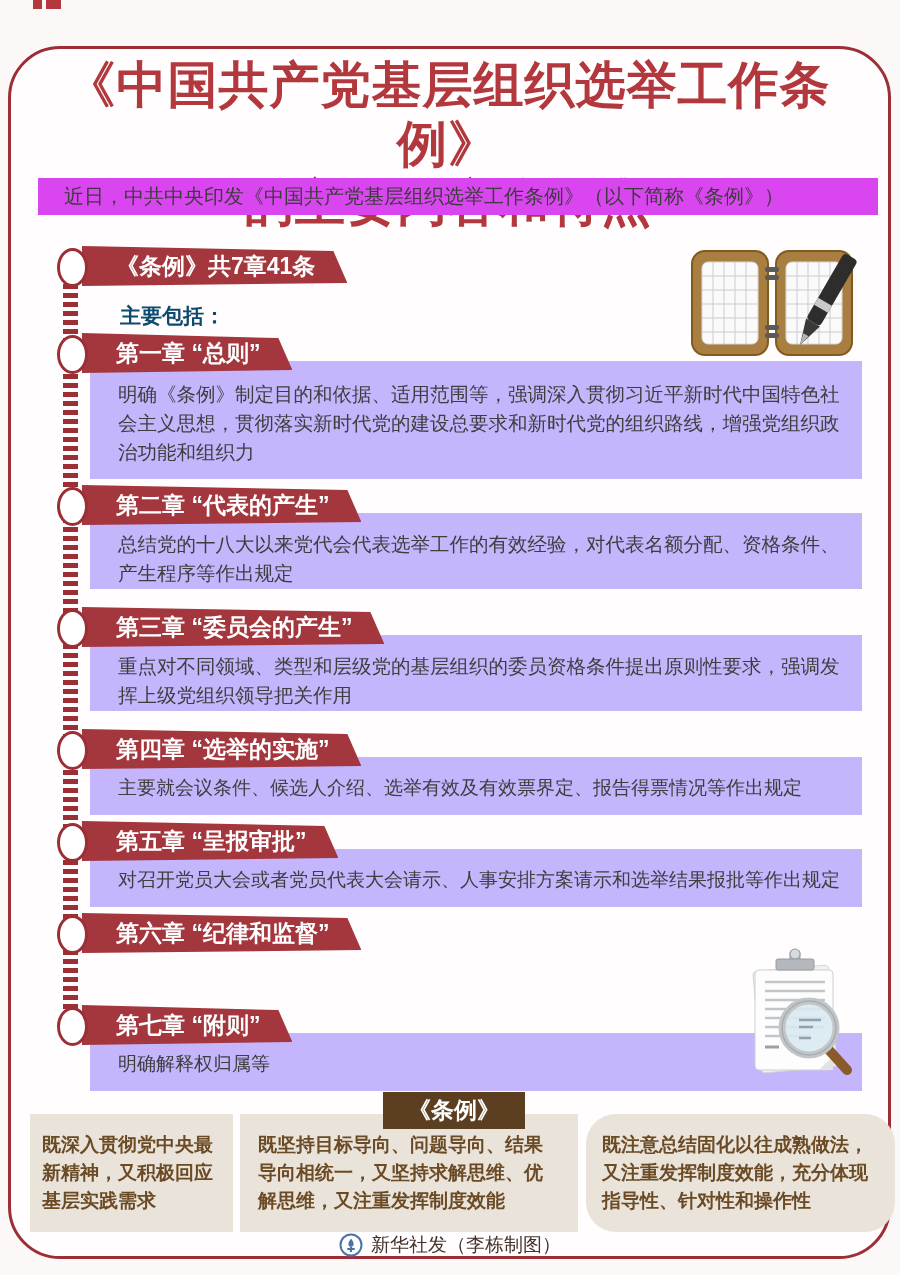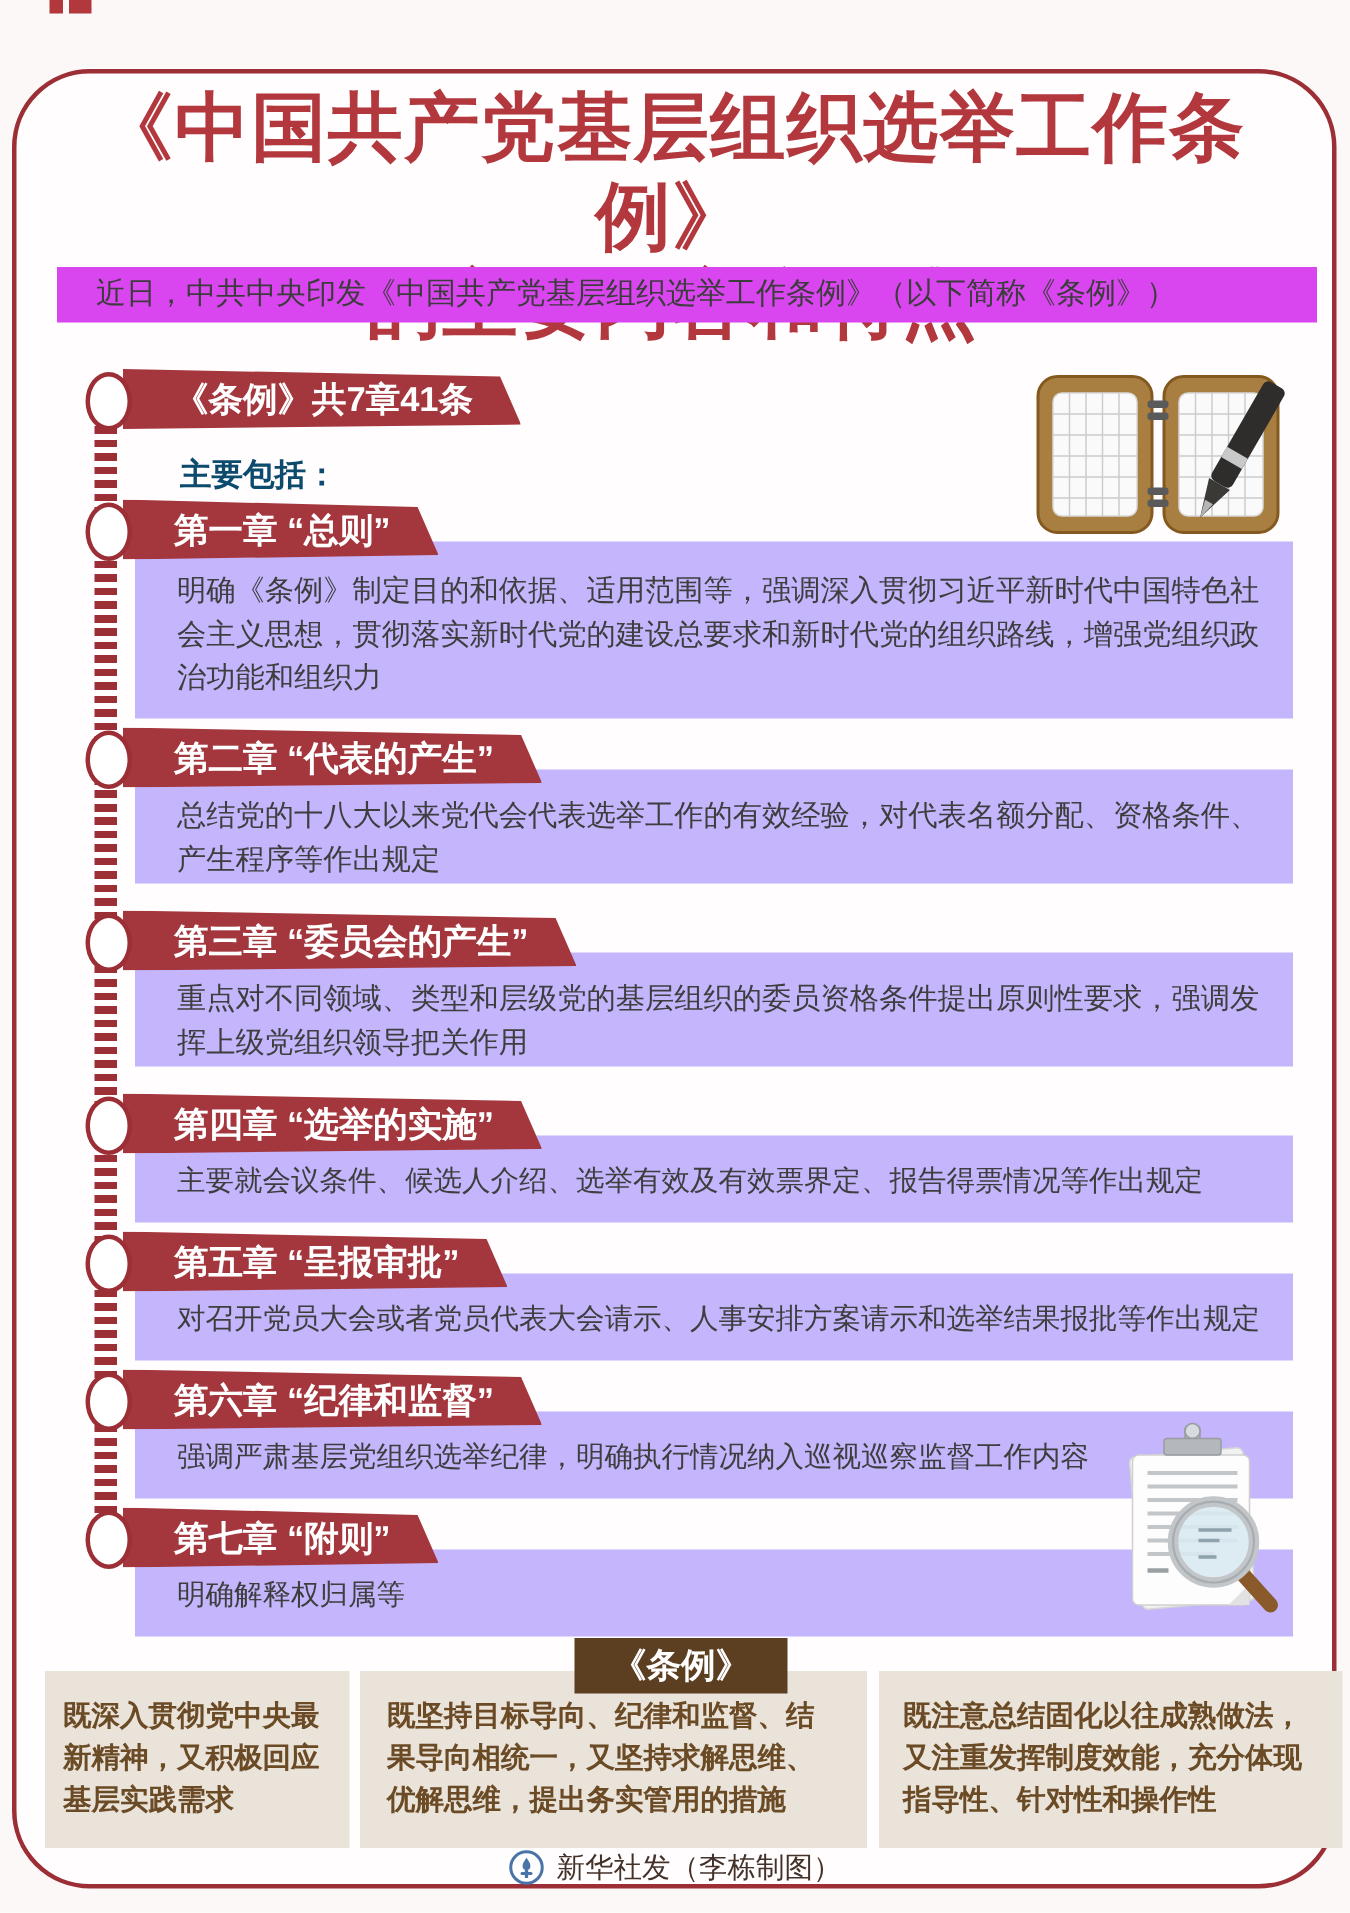--- a/index.html
+++ b/index.html
@@ -65,21 +65,21 @@
     background:#5c3e21;color:#fff;text-align:center;line-height:37px;
     font-size:23px;font-weight:bold;z-index:7;
   }
   .summary-box{
     position:absolute;top:1114px;height:118px;background:#eae3d9;
     color:#6b4a26;font-size:19px;line-height:28px;font-weight:600;
     box-sizing:border-box;display:flex;align-items:center;z-index:5;
   }
   .summary-box.b1{left:30px;width:203px;padding:0 12px;}
   .summary-box.b2{left:240px;width:338px;padding:0 18px;}
-  .summary-box.b3{left:586px;width:309px;padding:0 16px;}
+  .summary-box.b3{left:586px;width:309px;padding:0 16px;border-radius:30px;}
 
   .footer{
     position:absolute;left:0;top:1232px;width:900px;height:26px;z-index:8;
     display:flex;justify-content:center;align-items:center;gap:8px;
     color:#44322a;font-size:19px;text-align:center;
   }
 </style>
 </head>
 <body>
 
@@ -127,21 +127,20 @@
 
 <div class="tl-item" style="top:821px">
   <span class="tl-circle"></span>
   <div class="banner">第五章 “呈报审批”</div>
   <div class="desc l1">对召开党员大会或者党员代表大会请示、人事安排方案请示和选举结果报批等作出规定</div>
 </div>
 
 <div class="tl-item" style="top:913px">
   <span class="tl-circle"></span>
   <div class="banner">第六章 “纪律和监督”</div>
-  <div class="desc l1">强调严肃基层党组织选举纪律，明确执行情况纳入巡视巡察监督工作内容</div>
 </div>
 
 <div class="tl-item" style="top:1005px">
   <span class="tl-circle"></span>
   <div class="banner">第七章 “附则”</div>
   <div class="desc l1">明确解释权归属等</div>
 </div>
 
 <svg id="notebook-icon" class="icon-abs" width="176" height="126" viewBox="0 0 176 126">
   <rect x="6" y="10" width="76" height="104" rx="13" fill="#a87e41" stroke="#84591f" stroke-width="2"></rect>
@@ -185,21 +184,21 @@
   <g stroke="#8fa3ad" stroke-width="2.4">
     <path d="M56 74h22M56 81h14M56 92h12"></path>
   </g>
 </svg>
 
 <div class="summary-header">《条例》</div>
 <div class="summary-box b1">
     <span>既深入贯彻党中央最新精神，又积极回应基层实践需求</span>
   </div>
 <div class="summary-box b2">
-    <span>既坚持目标导向、纪律和监督、结果导向相统一，又坚持求解思维、优解思维，提出务实管用的措施</span>
+    <span>既坚持目标导向、问题导向、结果导向相统一，又坚持求解思维、优解思维，又注重发挥制度效能</span>
   </div>
 <div class="summary-box b3">
     <span>既注意总结固化以往成熟做法，又注重发挥制度效能，充分体现指导性、针对性和操作性</span>
   </div>
 
 <div class="footer">
   <svg width="24" height="24" viewBox="0 0 24 24">
     <circle cx="12" cy="12" r="10.5" fill="#ffffff" stroke="#4a74a8" stroke-width="2"></circle>
     <path d="M12 5.5 C10.6 7.5 9.4 9 9.4 11 a2.6 2.6 0 0 0 5.2 0 C14.6 9 13.4 7.5 12 5.5 Z" fill="#4a74a8"></path>
     <rect x="8" y="15" width="8" height="2" rx="1" fill="#4a74a8"></rect>

